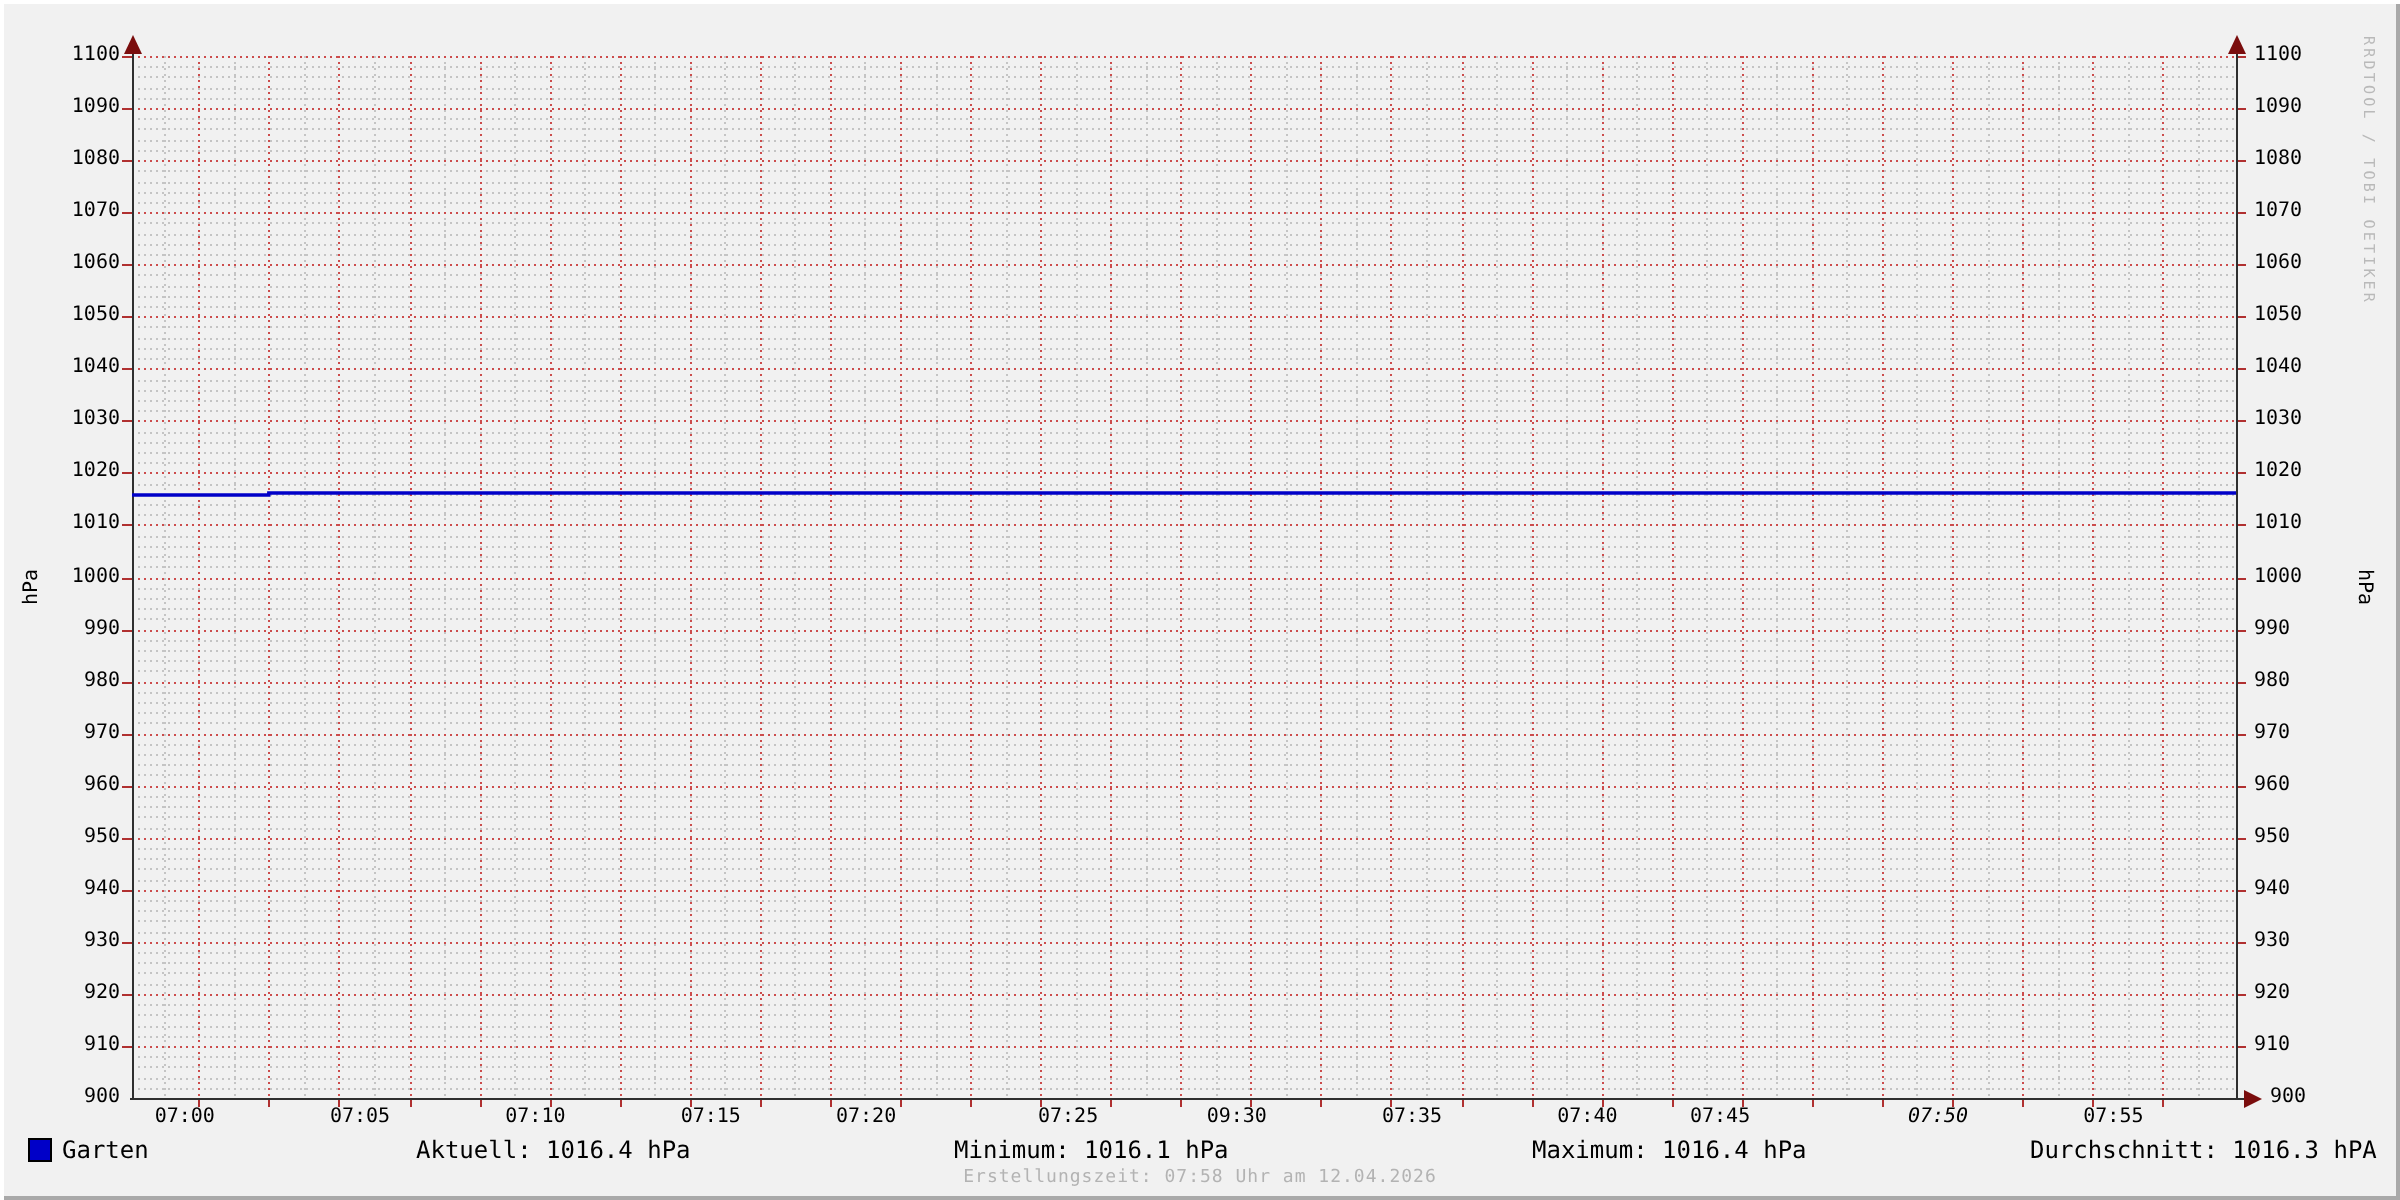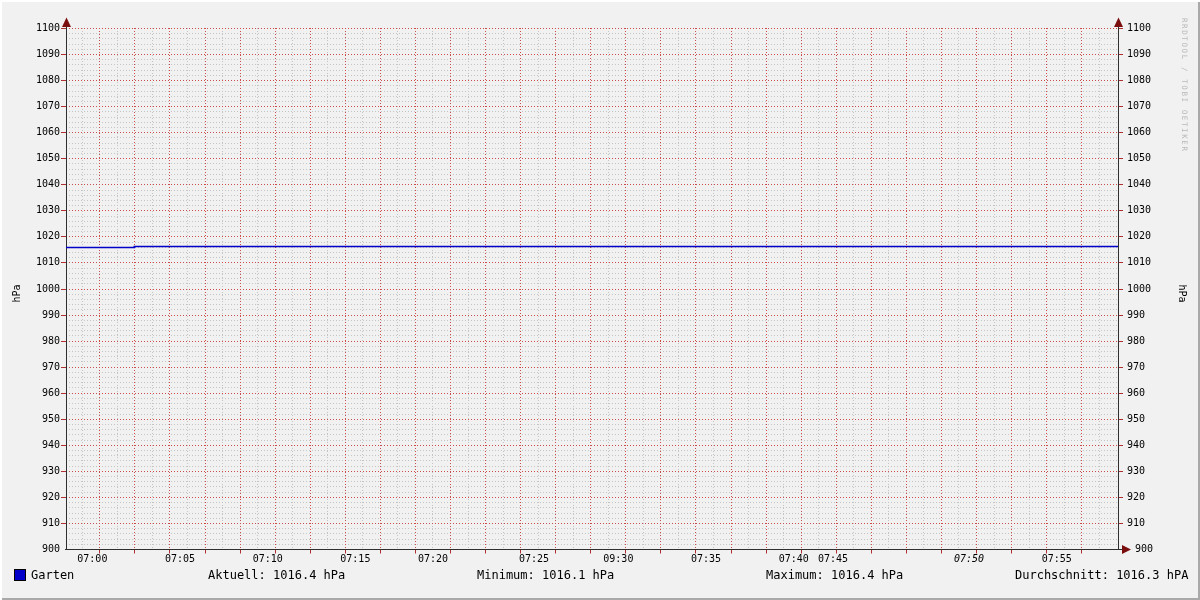--- a/index.html
+++ b/index.html
@@ -345,33 +345,34 @@
   <div id="xlabels">
       <div class="xlab" style="left: 77.3133px;">07:00</div>
       <div class="xlab" style="left: 164.98px;">07:05</div>
       <div class="xlab" style="left: 252.647px;">07:10</div>
       <div class="xlab" style="left: 340.313px;">07:15</div>
       <div class="xlab" style="left: 418px;">07:20</div>
       <div class="xlab" style="left: 519px;">07:25</div>
       <div class="xlab" style="left: 603.313px;">09:30</div>
       <div class="xlab" style="left: 690.98px;">07:35</div>
       <div class="xlab" style="left: 778.647px;">07:40</div>
-      <div class="xlab" style="left: 818px;">07:45</div>
+      <div class="xlab" style="left: 845px;">07:45</div>
       <div class="xlab" style="left: 953.98px; font-style: italic;">07:50</div>
       <div class="xlab" style="left: 1041.65px;">07:55</div>
     </div>
 
   <div class="axis-unit axis-unit-left">hPa</div>
   <div class="axis-unit axis-unit-right">hPa</div>
 
   <div class="watermark">RRDTOOL / TOBI OETIKER</div>
 
   <div class="legend-row">
     <div class="legend-swatch" style="background: rgb(0, 0, 200);"></div>
     <div class="legend-label">Garten</div>
     <div class="stat stat-aktuell">Aktuell: 1016.4 hPa</div>
     <div class="stat stat-minimum">Minimum: 1016.1 hPa</div>
     <div class="stat stat-maximum">Maximum: 1016.4 hPa</div>
     <div class="stat stat-durchschnitt">Durchschnitt: 1016.3 hPA</div>
   </div>
 
+  <div class="footer">Erstellungszeit: 07:58 Uhr am 12.04.2026</div>
 
 </div>
 
 </body></html>

